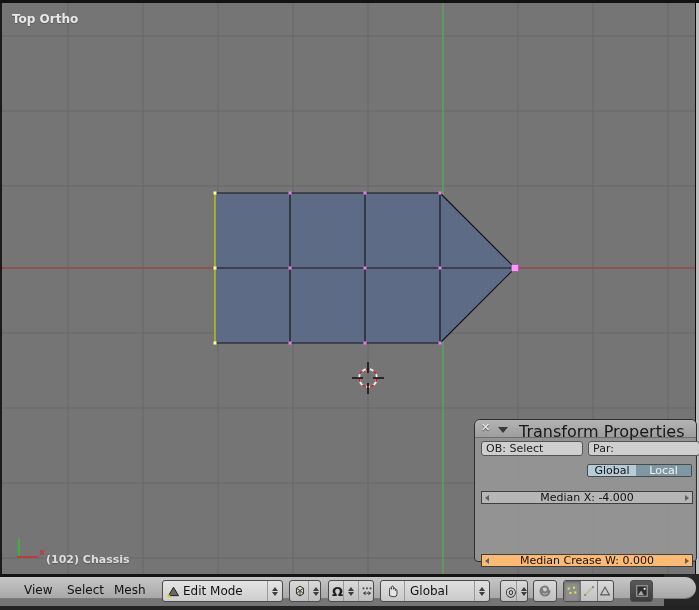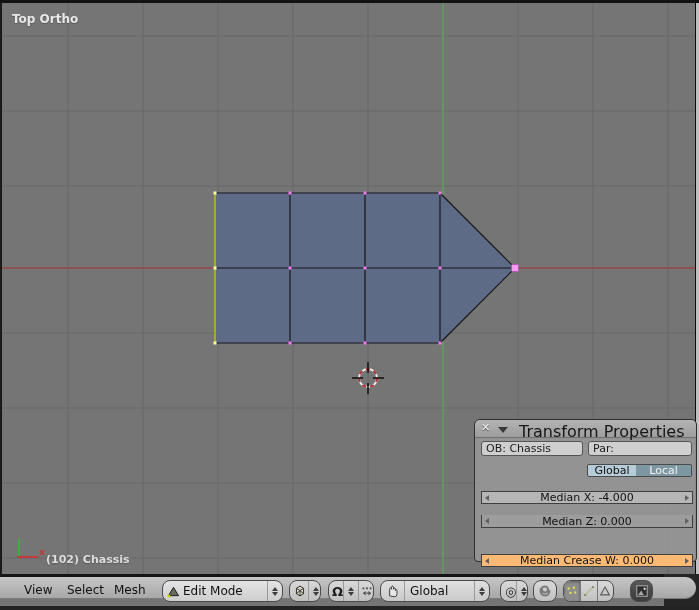--- a/index.html
+++ b/index.html
@@ -25,42 +25,42 @@
   #panel{position:absolute;left:474px;top:419px;width:223px;height:143px;z-index:3;
          background:rgba(149,149,149,0.94);border:1px solid #2e2e2e;border-radius:6px 6px 4px 4px;box-sizing:border-box;}
   #panel-header{position:absolute;left:0;top:0;width:100%;height:18px;background:linear-gradient(#b4b4b4,#9d9d9d);
                 border-bottom:1px solid #6f6f6f;border-radius:5px 5px 0 0;box-sizing:border-box;}
   #panel-close{position:absolute;left:6px;top:1px;color:#f2f2f2;font-size:11px;font-weight:bold;text-shadow:0 1px 1px #444;cursor:default;}
   #panel-collapse{position:absolute;left:23px;top:7px;width:0;height:0;border-left:5px solid transparent;border-right:5px solid transparent;border-top:6px solid #3a3a3a;}
   #panel-title{position:absolute;left:44px;top:2px;color:#161616;font-size:16px;}
   .pfield{position:absolute;height:15px;background:#cfcfcf;border:1px solid #555;border-radius:3px;box-sizing:border-box;
           font-size:11px;color:#1c1c1c;padding:0 4px;line-height:13px;overflow:hidden;}
   #ob-field{left:6px;top:21px;width:102px;}
-  #par-field{left:113px;top:21px;width:104px;}
+  #par-field{left:113px;top:21px;width:112px;}
   .pbtn{position:absolute;top:44px;height:13px;border:1px solid #4a4a4a;box-sizing:border-box;font-size:11px;line-height:11px;text-align:center;}
   #global-btn{left:112px;width:50px;background:#b7ccd9;color:#111;border-radius:2px 0 0 2px;}
   #local-btn{left:161px;width:56px;background:#7e98a3;color:#f2f2f2;border-left:none;border-radius:0 2px 2px 0;}
   .slider{position:absolute;left:6px;width:212px;height:13px;border:1px solid #3f3f3f;box-sizing:border-box;
           display:flex;align-items:center;justify-content:space-between;padding:0 3px;}
   .slider .lab{flex:1;text-align:center;font-size:11px;color:#101010;line-height:11px;}
   .arr{width:0;height:0;border-top:3px solid transparent;border-bottom:3px solid transparent;}
   .arr-l{border-right:4px solid #5f5f5f;}
   .arr-r{border-left:4px solid #5f5f5f;}
   #slider-x{top:71px;background:#b6b6b6;}
   #slider-y{top:83px;background:#9d9d9d;border-top:none;}
   #slider-z{top:95px;background:#9d9d9d;border-top:none;}
   #slider-crease{top:134px;background:#fdba74;}
 
   
   #headerbar{position:absolute;left:0;top:577px;width:696px;height:22px;z-index:5;
              background:linear-gradient(#c6c6c6,#a8a8a8);border-radius:0 13px 13px 0;border-bottom:1px solid #7a7a7a;box-sizing:border-box;}
   .menu-item{position:absolute;top:6px;font-size:12px;color:#111;}
   #menu-view{left:24px;}#menu-select{left:67px;}#menu-mesh{left:114px;}
   .hbtn{position:absolute;top:3px;height:22px;background:linear-gradient(#d9d9d9,#c0c0c0);
-        border:1px solid #4a4a4a;border-radius:8px;box-sizing:border-box;display:flex;align-items:center;overflow:hidden;}
+        border:1px solid #4a4a4a;border-radius:3px;box-sizing:border-box;display:flex;align-items:center;overflow:hidden;}
   #mode-combo{left:162px;width:121px;background:linear-gradient(#e4e4e4,#cecece);}
   #mode-combo .lab{font-size:12px;color:#111;margin-left:2px;flex:1;}
   .stepper{display:flex;flex-direction:column;align-items:center;justify-content:center;gap:1px;
            padding:0 4px;height:100%;border-left:1px solid #9a9a9a;}
   .tu{width:0;height:0;border-left:3px solid transparent;border-right:3px solid transparent;border-bottom:4px solid #3e3e3e;}
   .td{width:0;height:0;border-left:3px solid transparent;border-right:3px solid transparent;border-top:4px solid #3e3e3e;}
   #drawtype-btn{left:289px;width:32px;}
   #pivot-group{left:328px;width:46px;}
   #pivot-group .glyph{font-size:13px;font-weight:bold;color:#1d1d1d;margin-left:3px;}
   #hand-global{left:380px;width:110px;background:linear-gradient(#e0e0e0,#cacaca);}
@@ -144,33 +144,28 @@
   <div id="bar-sep"></div>
   <div id="corner-bg"></div>
   <div id="bottom-edge"></div>
 
   <div id="panel">
     <div id="panel-header">
       <span id="panel-close">✕</span>
       <span id="panel-collapse"></span>
       <span id="panel-title">Transform Properties</span>
     </div>
-    <div id="ob-field" class="pfield">OB: Chassis</div>
+    <div id="ob-field" class="pfield">OB: Select</div>
     <div id="par-field" class="pfield">Par:</div>
     <div id="global-btn" class="pbtn">Global</div>
     <div id="local-btn" class="pbtn">Local</div>
 
     <div id="slider-x" class="slider">
       <span class="arr arr-l"></span>
       <span class="lab">Median X: -4.000</span>
-      <span class="arr arr-r"></span>
-    </div>
-    <div id="slider-z" class="slider">
-      <span class="arr arr-l"></span>
-      <span class="lab">Median Z: 0.000</span>
       <span class="arr arr-r"></span>
     </div>
     <div id="slider-crease" class="slider">
       <span class="arr arr-l"></span>
       <span class="lab">Median Crease W: 0.000</span>
       <span class="arr arr-r"></span>
     </div>
   </div>
 
   <div id="headerbar">

